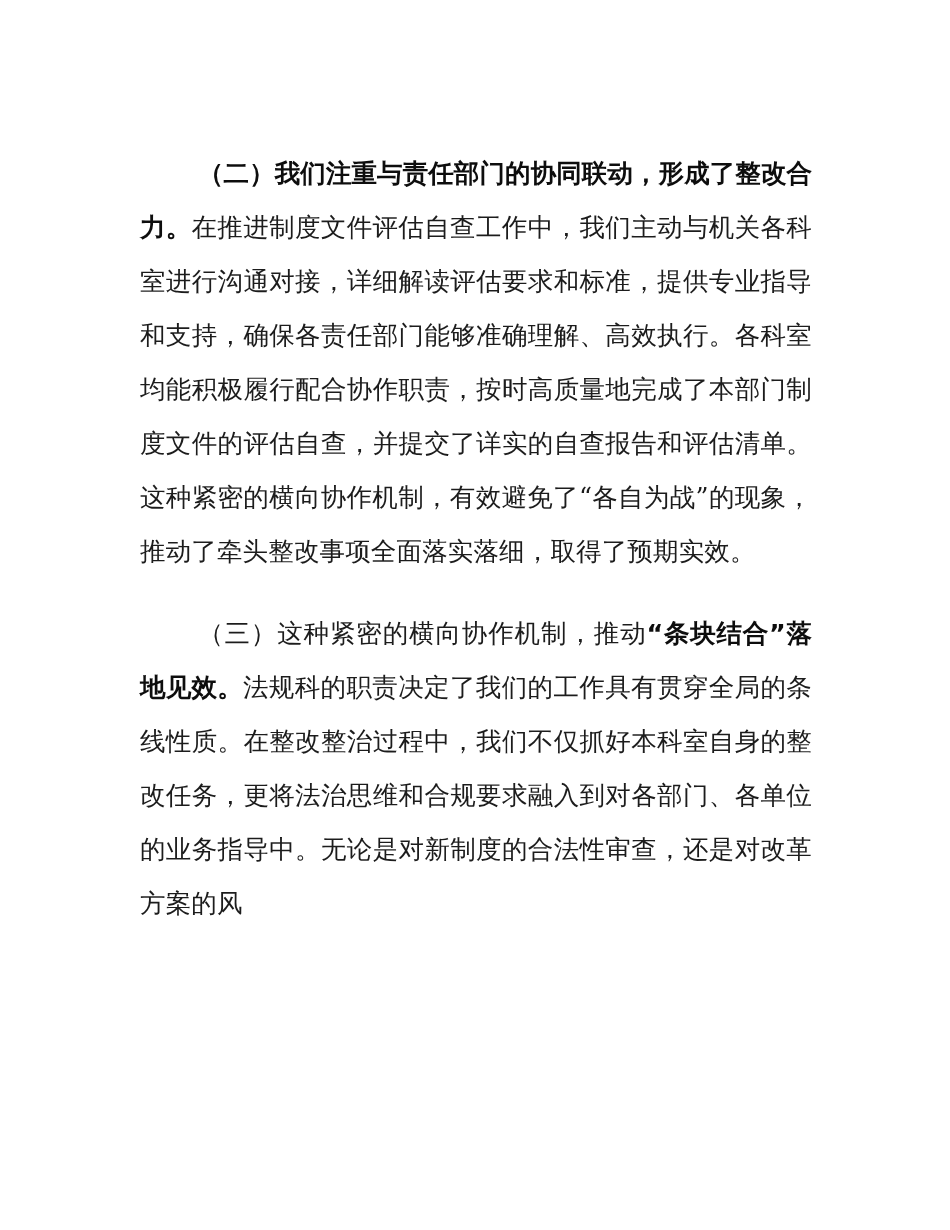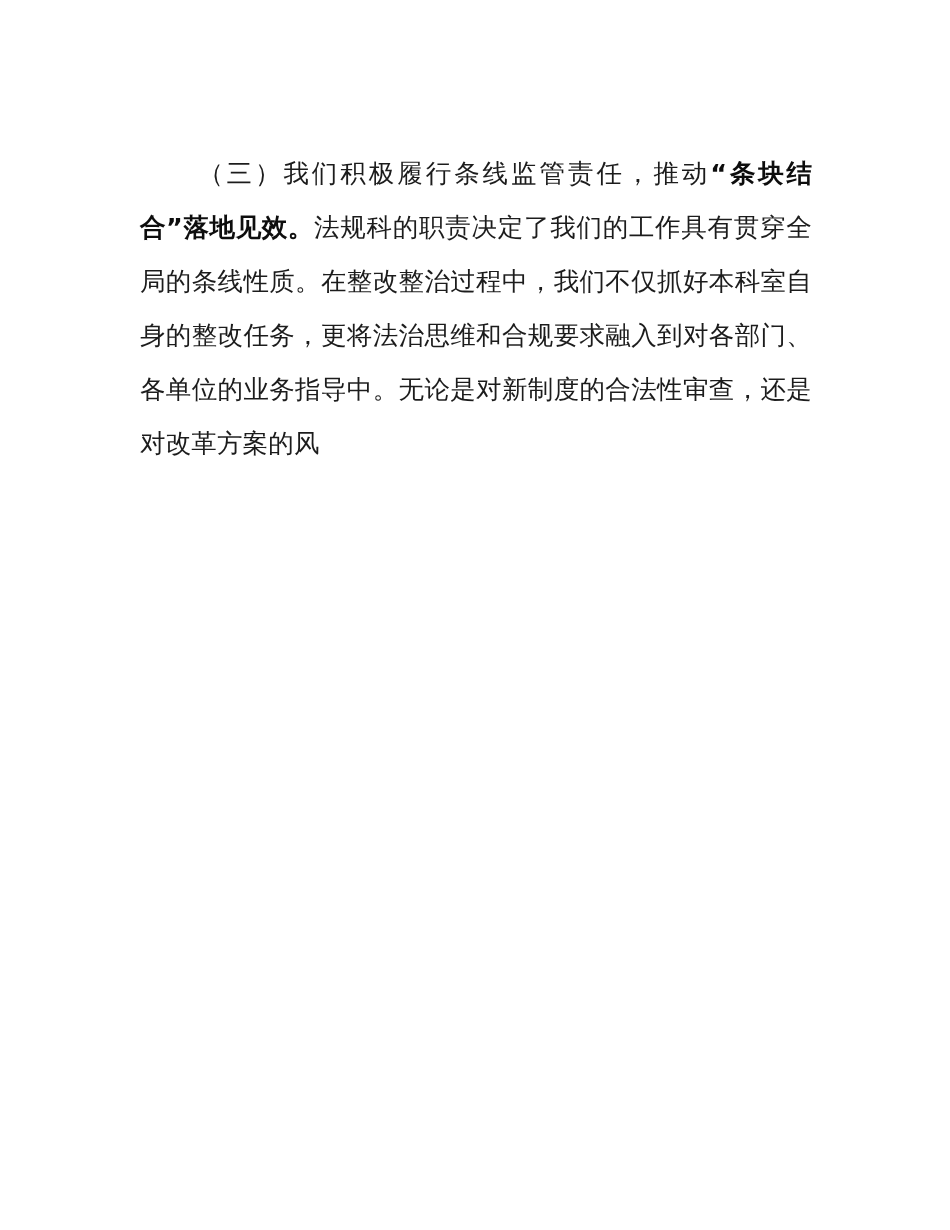--- a/index.html
+++ b/index.html
@@ -71,20 +71,23 @@
   }
 </style>
 </head>
 <body>
 
 <div class="page">
 
   <div class="doc-body">
 
 
+    <p class="para section indent">
+      <span class="hd">（二）我们注重与责任部门的协同联动，形成了整改合力。</span><span class="rg">在推进制度文件评估自查工作中，我们主动与机关各科室进行沟通对接，详细解读评估要求和标准，提供专业指导和支持，确保各责任部门能够准确理解、高效执行。各科室均能积极履行配合协作职责，按时高质量地完成了本部门制度文件的评估自查，并提交了详实的自查报告和评估清单。这种紧密的横向协作机制，有效避免了“各自为战”的现象，推动了牵头整改事项全面落实落细，取得了预期实效。</span>
+    </p>
 
     <p class="para section indent">
-      <span class="rg">（三）我们积极履行条线监管责任，推动</span><span class="hd">“条块结合”落地见效。</span><span class="rg">法规科的职责决定了我们的工作具有贯穿全局的条线性质。在整改整治过程中，我们不仅抓好本科室自身的整改任务，更将法治思维和合规要求融入到对各部门、各单位的业务指导中。无论是对新制度的合法性审查，还是对改革方案的风</span>
+      <span class="rg">（三）这种紧密的横向协作机制，推动</span><span class="hd">“条块结合”落地见效。</span><span class="rg">法规科的职责决定了我们的工作具有贯穿全局的条线性质。在整改整治过程中，我们不仅抓好本科室自身的整改任务，更将法治思维和合规要求融入到对各部门、各单位的业务指导中。无论是对新制度的合法性审查，还是对改革方案的风</span>
     </p>
 
   </div>
 
 </div>
 
 </body></html>

